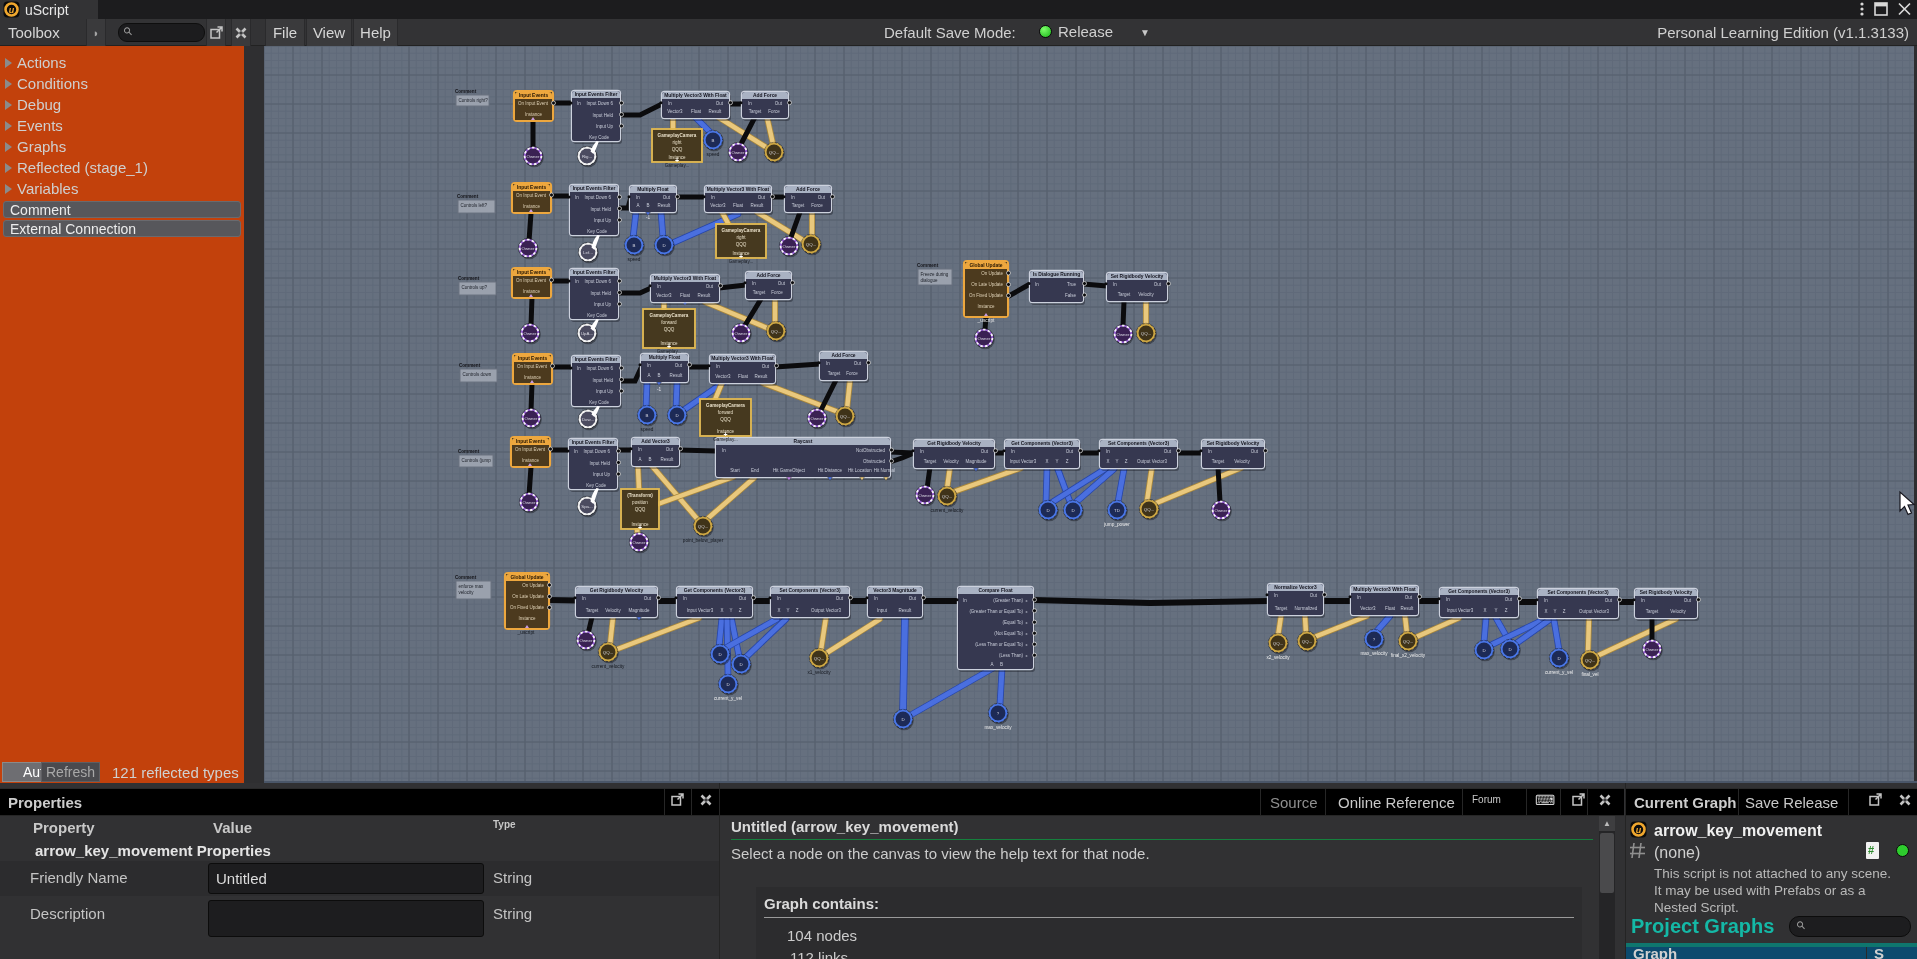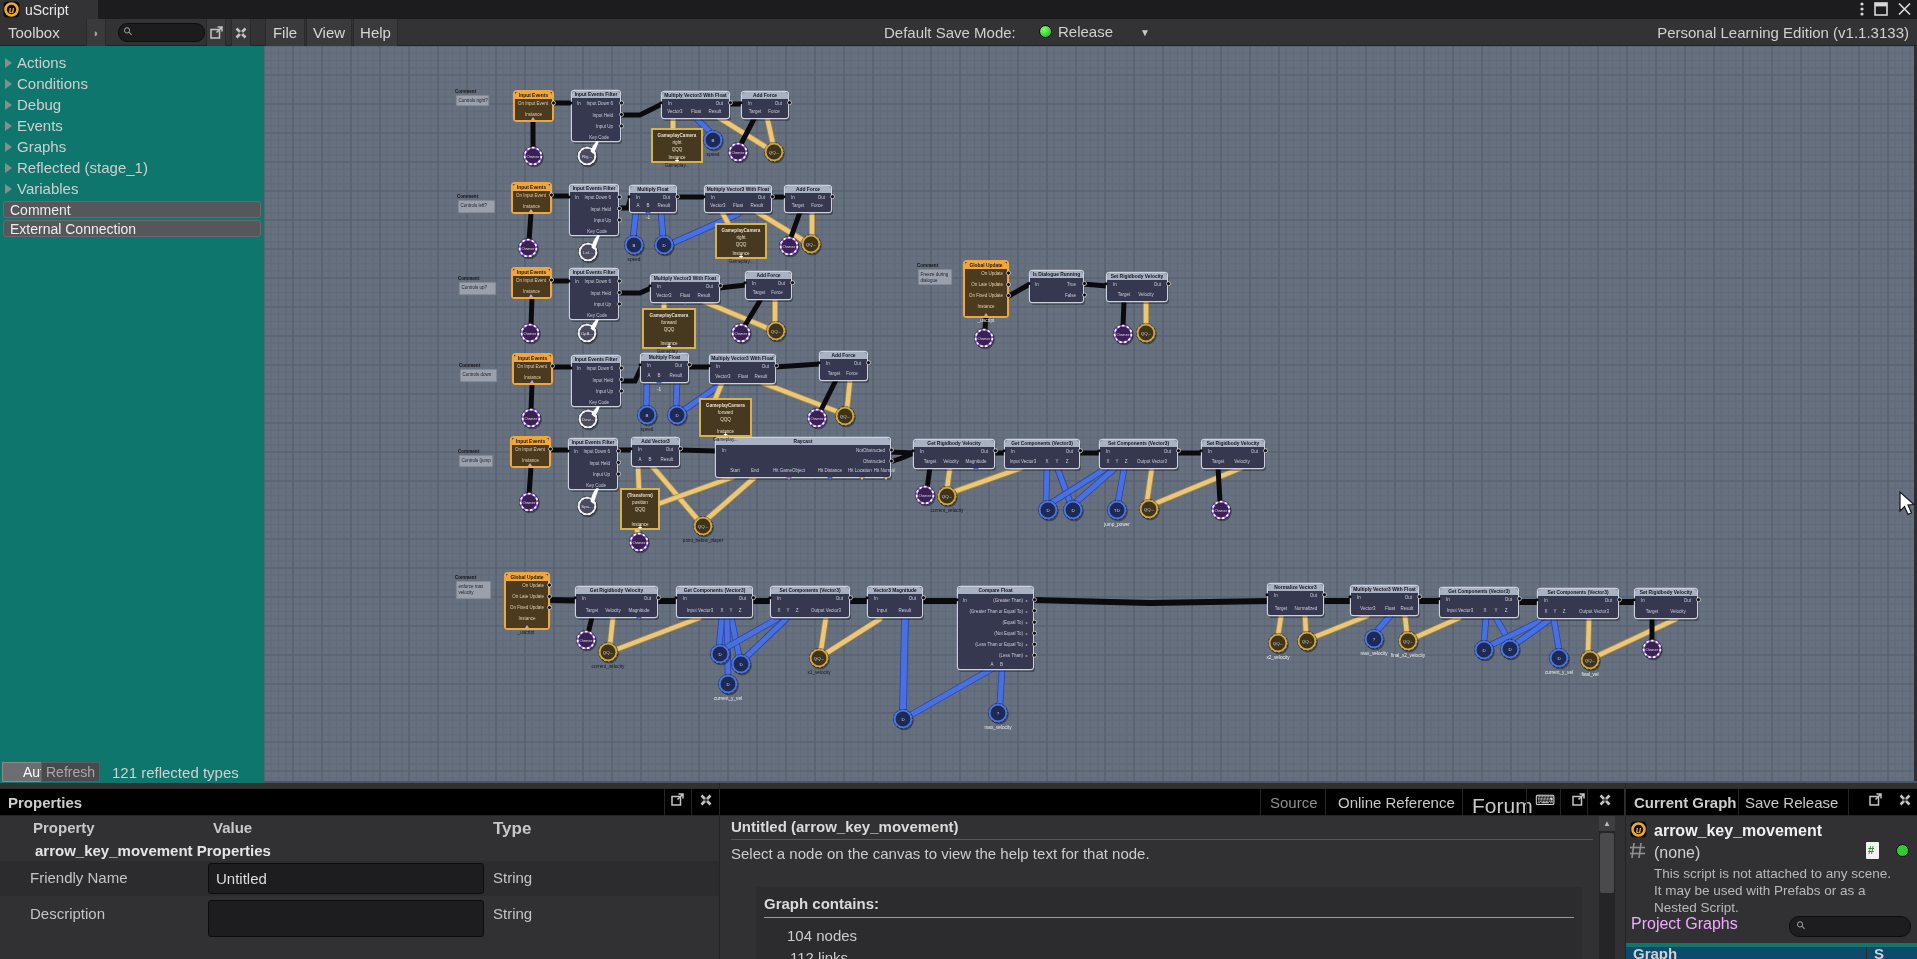--- a/index.html
+++ b/index.html
@@ -9,21 +9,21 @@
 #titletab{position:absolute;left:0;top:0;width:98px;height:19px;background:#333335;display:flex;align-items:center;}
 #titletext{color:#e8e8e8;font-size:14px;margin-left:5px;}
 .winbtns{position:absolute;right:6px;top:2px;color:#cfcfcf;font-size:12px;display:flex;gap:10px;}
 #menubar{position:absolute;left:0;top:19px;width:1917px;height:27px;background:#333335;border-bottom:1px solid #222;}
 .mbtn{position:absolute;top:0;height:27px;background:#3a3a3c;color:#d6d6d6;font-size:15px;display:flex;align-items:center;justify-content:center;border-left:1px solid #2a2a2c;border-right:1px solid #2a2a2c;}
 #toolboxlbl{position:absolute;left:8px;top:5px;color:#d6d6d6;font-size:15px;}
 #searchbox{position:absolute;left:118px;top:4px;width:87px;height:19px;background:#1c1c1e;border:1px solid #0e0e0e;border-radius:9px;}
 #searchbox:before{content:"⚲";position:absolute;left:5px;top:1px;color:#999;font-size:11px;transform:rotate(-45deg);}
 #dsm{position:absolute;left:884px;top:5px;color:#d0d0d0;font-size:15px;}
 #ple{position:absolute;right:8px;top:5px;color:#d0d0d0;font-size:15px;}
-#leftpanel{position:absolute;left:0;top:46px;width:264px;height:737px;background:#0f766e;}
+#leftpanel{position:absolute;left:0;top:46px;width:244px;height:737px;background:#c2410c;}
 .treeitem{position:relative;height:21px;color:#cfcfcf;font-size:15px;padding-left:17px;line-height:21px;}
 .treeitem:before{content:"";position:absolute;left:5px;top:6px;border-left:7px solid #8b8b8b;border-top:5px solid transparent;border-bottom:5px solid transparent;}
 .palbtn{position:relative;margin:2px 3px 0 3px;height:17px;background:#57575b;border:1px solid #6a6a6e;border-radius:3px;color:#ececec;font-size:14px;line-height:16px;padding-left:6px;}
 #autorow{position:absolute;left:0;top:716px;width:264px;height:21px;}
 #bottombar{position:absolute;left:0;top:783px;width:1917px;height:176px;background:#313133;}
 .phead{position:absolute;height:28px;background:#000000;border-top:1px solid #2a2a2a;border-bottom:1px solid #262626;}
 .ptitle{color:#cccccc;font-size:15px;font-weight:bold;padding:5px 0 0 8px;}
 .iconbtn{position:absolute;top:0;width:26px;height:26px;border-left:1px solid #262626;color:#c4c4c4;text-align:center;line-height:26px;font-size:12px;}
 #canvas{position:absolute;left:264px;top:46px;}
 </style>
@@ -1538,39 +1538,39 @@
           <path d="M6.5 6.5 L12 1 M7.5 1 h4.5 v4.5" fill="none" stroke="#c4c4c4" stroke-width="1.5"></path>
         </svg></div>
     <div class="iconbtn" style="left:691px;width:28px;"><svg width="12" height="12" viewBox="0 0 12 12">
           <path d="M1.5 1.5 L10.5 10.5 M10.5 1.5 L1.5 10.5" stroke="#c4c4c4" stroke-width="2.6"></path>
           <circle cx="6" cy="6" r="1.8" fill="#39393b"></circle>
         </svg></div>
   </div>
   <div style="position:absolute;left:0;top:34px;width:719px;height:142px;">
     <div style="position:absolute;left:33px;top:2px;color:#c8c8c8;font-weight:bold;font-size:15px;">Property</div>
     <div style="position:absolute;left:213px;top:2px;color:#c8c8c8;font-weight:bold;font-size:15px;">Value</div>
-    <div style="position:absolute;left:493px;top:2px;color:#c8c8c8;font-weight:bold;font-size:17px;">Type</div>
+    <div style="position:absolute;left:493px;top:2px;color:#c8c8c8;font-weight:bold;font-size:10px;">Type</div>
     <div style="position:absolute;left:35px;top:25px;color:#e4e4e4;font-weight:bold;font-size:15px;">arrow_key_movement Properties</div>
     <div style="position:absolute;left:0px;top:44px;width:719px;height:35px;background:#2c2c2e;"></div>
     <div style="position:absolute;left:30px;top:52px;color:#c4c4c4;font-size:15px;">Friendly Name</div>
     <div style="position:absolute;left:208px;top:46px;width:276px;height:31px;background:#1d1d1f;border:1px solid #0c0c0c;border-radius:3px;color:#dcdcdc;font-size:15px;line-height:29px;padding-left:7px;">Untitled</div>
     <div style="position:absolute;left:493px;top:52px;color:#c4c4c4;font-size:15px;">String</div>
     <div style="position:absolute;left:30px;top:88px;color:#c4c4c4;font-size:15px;">Description</div>
     <div style="position:absolute;left:208px;top:83px;width:276px;height:37px;background:#1d1d1f;border:1px solid #0c0c0c;border-radius:3px;"></div>
     <div style="position:absolute;left:493px;top:88px;color:#c4c4c4;font-size:15px;">String</div>
   </div>
 
   <div style="position:absolute;left:719px;top:0;width:905px;height:176px;border-left:1px solid #242424;">
     <div class="phead" style="left:0;top:5px;width:904px;">
       <div style="position:absolute;left:540px;top:0;height:26px;border-left:1px solid #262626;"></div>
         <div style="position:absolute;left:550px;top:5px;color:#8f8f8f;font-size:15px;">Source</div>
       <div style="position:absolute;left:605px;top:0;height:26px;border-left:1px solid #262626;"></div>
       <div style="position:absolute;left:618px;top:5px;color:#c8c8c8;font-size:15px;">Online Reference</div>
       <div style="position:absolute;left:742px;top:0;height:26px;border-left:1px solid #262626;"></div>
-      <div style="position:absolute;left:752px;top:5px;color:#c8c8c8;font-size:21px;">Forum</div>
+      <div style="position:absolute;left:752px;top:5px;color:#c8c8c8;font-size:10px;">Forum</div>
       <div style="position:absolute;left:806px;top:0;height:26px;border-left:1px solid #262626;"></div>
         <div style="position:absolute;left:815px;top:3px;color:#d5d5d5;font-size:14px;">⌨</div>
         <div style="position:absolute;left:840px;top:0;height:26px;border-left:1px solid #262626;"></div>
         <div style="position:absolute;left:867px;top:0;height:26px;border-left:1px solid #262626;"></div>
       <div class="iconbtn" style="left:845px;border:none;"><svg width="13" height="13" viewBox="0 0 13 13">
             <rect x="1" y="3.5" width="8.5" height="8.5" fill="none" stroke="#c4c4c4" stroke-width="1.5"></rect>
             <path d="M6.5 6.5 L12 1 M7.5 1 h4.5 v4.5" fill="none" stroke="#c4c4c4" stroke-width="1.5"></path>
           </svg></div>
       <div class="iconbtn" style="left:872px;border:none;"><svg width="12" height="12" viewBox="0 0 12 12">
             <path d="M1.5 1.5 L10.5 10.5 M10.5 1.5 L1.5 10.5" stroke="#c4c4c4" stroke-width="2.6"></path>
@@ -1618,21 +1618,21 @@
           <line x1="1" y1="5.5" x2="16" y2="5.5"></line>
           <line x1="1" y1="11.5" x2="16" y2="11.5"></line>
         </g>
       </svg>
     <div style="position:absolute;left:28px;top:61px;color:#cfcfcf;font-size:16px;">(none)</div>
     <div style="position:absolute;left:240px;top:59px;width:13px;height:17px;background:#f2f2f2;border-radius:1px;">
         <span style="position:absolute;left:2px;top:2px;color:#2e8b2e;font-size:11px;font-weight:bold;">#</span>
       </div>
     <div style="position:absolute;left:270px;top:61px;width:13px;height:13px;border-radius:50%;background:#2ecc2e;border:1px solid #0a0a0a;"></div>
     <div style="position:absolute;left:28px;top:82px;color:#b9b9b9;font-size:13.5px;line-height:17px;">This script is not attached to any scene.<br>It may be used with Prefabs or as a<br>Nested Script.</div>
-    <div style="position:absolute;left:5px;top:132px;color:#f0abfc;font-size:16px;font-weight:normal;">Project Graphs</div>
+    <div style="position:absolute;left:5px;top:132px;color:#14b8a6;font-size:20px;font-weight:bold;">Project Graphs</div>
     <div style="position:absolute;left:163px;top:133px;width:122px;height:21px;background:#1d1d1f;border:1px solid #0c0c0c;border-radius:10px;">
         <span style="position:absolute;left:7px;top:2px;color:#999;font-size:11px;transform:rotate(-45deg);">⚲</span>
       </div>
     <div style="position:absolute;left:0px;top:160px;width:292px;height:16px;background:#0c4a6e;border-top:4px solid #0f766e;">
       <div style="position:absolute;left:7px;top:-2px;color:#d0d0d0;font-size:15px;font-weight:bold;">Graph</div>
       <div style="position:absolute;left:240px;top:0;height:16px;border-left:1px solid #2a2a2a;"></div>
       <div style="position:absolute;left:248px;top:-2px;color:#d0d0d0;font-size:15px;font-weight:bold;">S</div>
     </div>
   </div>
 </div>

